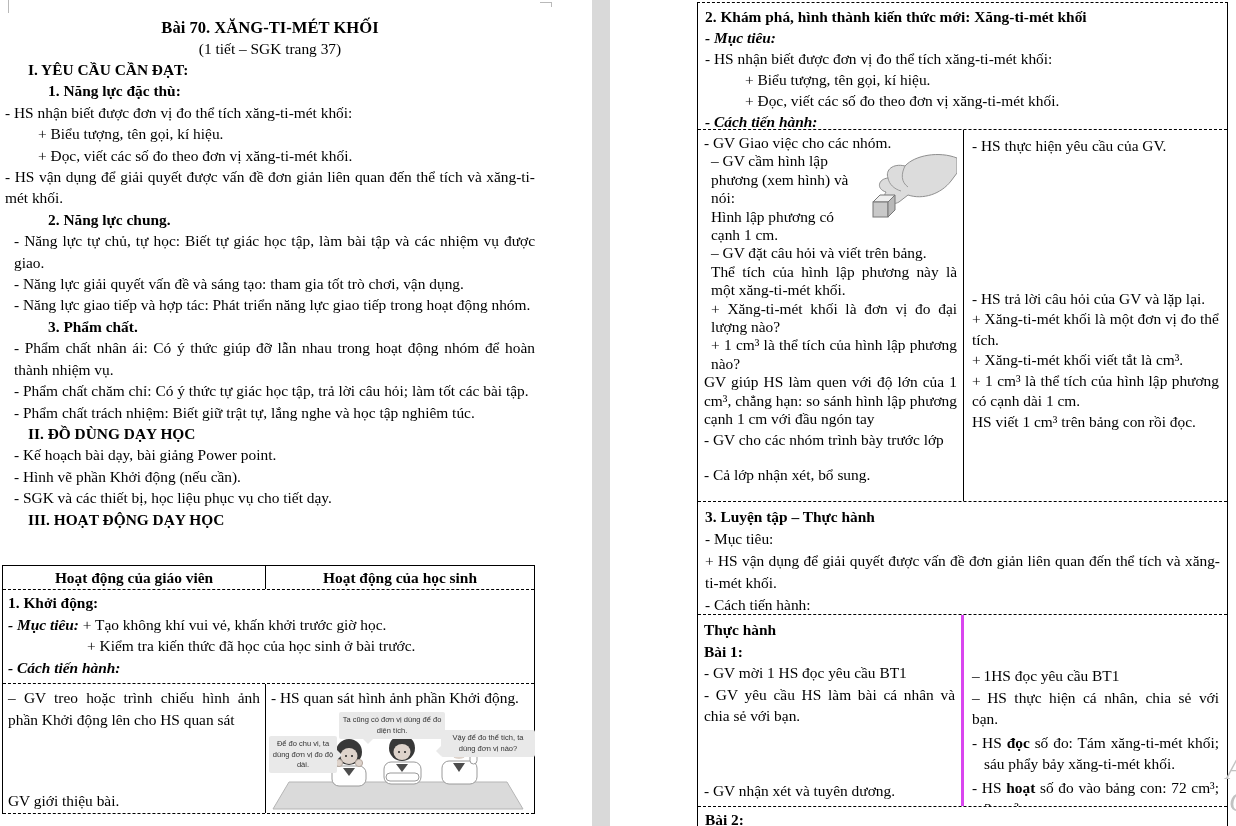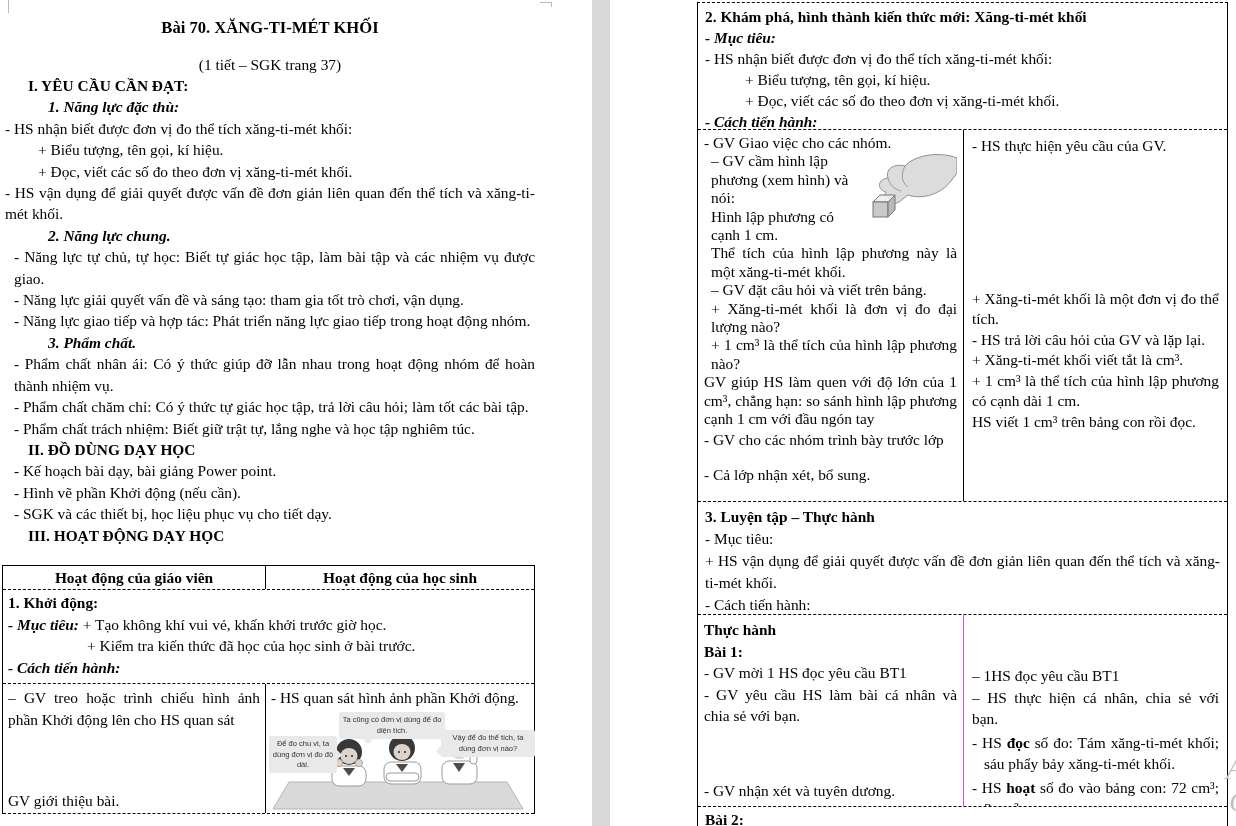--- a/index.html
+++ b/index.html
@@ -8,23 +8,23 @@
     background:#d9d9d9;color:#000;
     font-family:"Liberation Serif","DejaVu Serif",serif;
   }
   .page{position:absolute;top:0;height:826px;background:#fff;}
   #page-left{left:0;width:592px;}
   #page-right{left:610px;width:700px;text-decoration:underline;}
 
   
   .content{position:absolute;left:5px;top:16px;width:530px;font-size:15.4px;line-height:21.4px;}
   .t1{font-size:16.6px;font-weight:700;text-align:center;line-height:23px;}
-  .t2{text-align:center;line-height:20px;margin-top:16px;}
+  .t2{text-align:center;line-height:20px;}
   .h-roman{padding-left:23px;font-weight:700;}
-  .h-num{padding-left:43px;font-weight:700;font-style:italic;}
+  .h-num{padding-left:43px;font-weight:700;}
   .plus{padding-left:33px;}
   .li2{padding-left:9px;}
   .just{text-align:justify;}
   .b{font-weight:700;}
   .bi{font-weight:700;font-style:italic;}
 
   
   .lt{position:absolute;left:2px;top:565px;width:533px;box-sizing:border-box;
       border:1px solid #000;border-bottom:none;font-size:15.4px;line-height:21.4px;}
   .lt-head{display:flex;border-bottom:1px dashed #000;font-weight:700;text-align:center;}
@@ -58,21 +58,21 @@
   .rt-rowA .plus{padding-left:40px;}
   .rt-rowB{height:372px;border-bottom:1px dashed #000;display:flex;box-sizing:border-box;overflow:hidden;}
   .rt-rowB .c1{width:266px;border-right:1px solid #000;padding:4px 6px;box-sizing:border-box;line-height:18.4px;overflow:hidden;}
   .rt-rowB .c2{flex:1;padding:6px 8px;box-sizing:border-box;line-height:20.5px;}
   .ind7{margin-left:7px;}
   .mt2{margin-top:2px;} .mt4{margin-top:17px;}
   .hand{float:right;width:96px;height:76px;margin:0 0 2px 4px;}
   .spacer-b{height:132px;}
   .rt-rowC{height:113px;border-bottom:1px dashed #000;padding:4px 7px;box-sizing:border-box;line-height:22px;overflow:hidden;}
   .rt-rowD{height:192px;border-bottom:1px dashed #000;display:flex;box-sizing:border-box;overflow:hidden;}
-  .rt-rowD .c1{width:266px;border-right:1px solid #d946ef;padding:4px 6px;position:relative;box-sizing:border-box;line-height:21.5px;}
+  .rt-rowD .c1{width:266px;border-right:3px solid #d946ef;padding:4px 6px;position:relative;box-sizing:border-box;line-height:21.5px;}
   .rt-rowD .c2{flex:1;padding:50px 8px 4px;box-sizing:border-box;line-height:21.5px;}
   .gv-danhgia{position:absolute;left:6px;bottom:5px;}
   .hang{padding-left:12px;text-indent:-12px;margin-top:2px;}
   .rt-rowE{height:22px;padding:2px 7px;font-weight:700;box-sizing:border-box;}
 
   
   .art{position:absolute;background:#b9b9b9;}
   .wm{position:absolute;color:#c2c2c2;font-size:32px;font-style:italic;line-height:1;}
 </style>
 </head>
@@ -185,34 +185,34 @@
             <path d="M96 6 C 78 -1, 54 3, 44 14 C 32 11, 24 18, 27 26 C 17 27, 15 37, 25 40 C 20 48, 29 55, 38 50 L 47 43 C 62 48, 80 42, 90 29 L 96 21 Z" fill="#dcdcdc" stroke="#8f8f8f"></path>
             <path d="M44 14 C 40 22, 40 30, 47 35" fill="none" stroke="#9a9a9a"></path>
             <path d="M27 26 C 28 32, 33 37, 40 39" fill="none" stroke="#9a9a9a"></path>
             <polygon points="12,50 19,43 34,43 27,50" fill="#efefef" stroke="#777"></polygon>
             <rect x="12" y="50" width="15" height="15" fill="#c9c9c9" stroke="#777"></rect>
             <polygon points="27,50 34,43 34,58 27,65" fill="#b9b9b9" stroke="#777"></polygon>
           </svg>
         </div>
         <div class="ind7">– GV cầm hình lập phương (xem hình) và nói:</div>
         <div class="ind7">Hình lập phương có cạnh 1 cm.</div>
+        <div class="ind7">– GV đặt câu hỏi và viết trên bảng.</div>
         <div class="ind7 just">Thể tích của hình lập phương này là một xăng-ti-mét khối.</div>
-        <div class="ind7">– GV đặt câu hỏi và viết trên bảng.</div>
         <div class="ind7 just">+ Xăng-ti-mét khối là đơn vị đo đại lượng nào?</div>
         <div class="ind7 just">+ 1 cm³ là thể tích của hình lập phương nào?</div>
         <div class="just">GV giúp HS làm quen với độ lớn của 1 cm³, chẳng hạn: so sánh hình lập phương cạnh 1 cm với đầu ngón tay</div>
         <div class="mt2">- GV cho các nhóm trình bày trước lớp</div>
         <div class="mt4">- Cả lớp nhận xét, bổ sung.</div>
         <div class="mt4">- GV nhận xét và tuyên dương.</div>
       </div>
       <div class="c2">
         <div>- HS thực hiện yêu cầu của GV.</div>
         <div class="spacer-b"></div>
+        <div>- HS trả lời câu hỏi của GV và lặp lại.</div>
         <div>+ Xăng-ti-mét khối là một đơn vị đo thể tích.</div>
-        <div>- HS trả lời câu hỏi của GV và lặp lại.</div>
         <div>+ Xăng-ti-mét khối viết tắt là cm³.</div>
         <div class="just">+ 1 cm³ là thể tích của hình lập phương có cạnh dài 1 cm.</div>
         <div>HS viết 1 cm³ trên bảng con rồi đọc.</div>
       </div>
     </div>
 
     <div class="rt-rowC">
       <div class="b">3. Luyện tập – Thực hành</div>
       <div>- Mục tiêu:</div>
       <div class="just">+ HS vận dụng để giải quyết được vấn đề đơn giản liên quan đến thể tích và xăng-ti-mét khối.</div>

